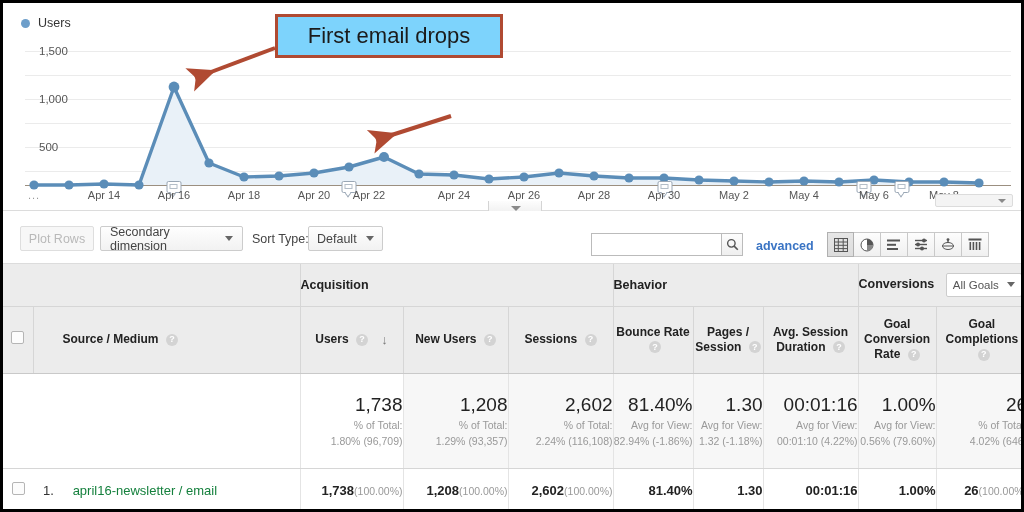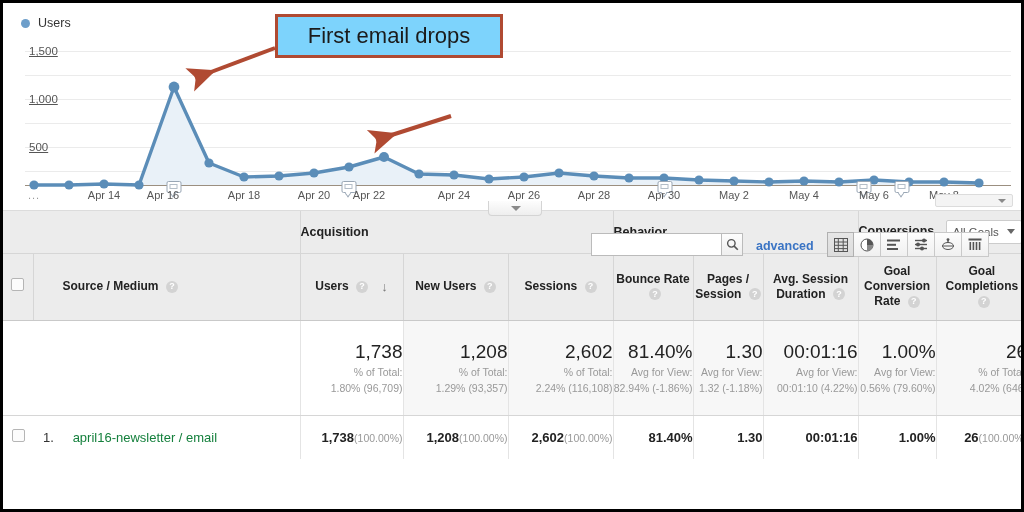--- a/index.html
+++ b/index.html
@@ -7,21 +7,21 @@
   #app{position:relative;width:1024px;height:512px;box-sizing:border-box;border:3px solid #000;overflow:hidden;background:#fff;}
 
   
   .chart-panel{position:relative;height:207px;background:#fff;border-bottom:1px solid #dcdcdc;}
   .legend{position:absolute;left:18px;top:13px;display:flex;align-items:center;gap:8px;}
   .legend-dot{width:9px;height:9px;border-radius:50%;background:#6d9eca;display:block;}
   .legend-label{font-size:12.5px;color:#333;}
 
   .plot{position:absolute;left:0;right:0;top:0;height:190px;}
   .gridline{position:absolute;left:22px;right:10px;height:1px;background:#ebebeb;}
-  .axis-label{position:absolute;left:26px;font-size:11.5px;color:#555;transform:translateY(-50%);text-decoration:underline;}
+  .axis-label{position:absolute;left:36px;font-size:11.5px;color:#555;transform:translateY(-50%);}
   .baseline{position:absolute;left:22px;right:10px;height:1px;background:#9b8f80;}
 
   .xtick{position:absolute;top:186px;font-size:11px;color:#555;transform:translateX(-50%);white-space:nowrap;}
   .xtick.dots{color:#999;letter-spacing:1px;}
 
   svg.series{position:absolute;left:0;top:0;width:1024px;height:190px;overflow:visible;}
 
   .ann-marker{position:absolute;width:13px;height:10px;background:#fff;border:1px solid #9aa7b5;border-radius:2px;transform:translate(-50%,0);}
   .ann-marker:after{content:"";position:absolute;left:3px;top:9px;width:4px;height:4px;background:#fff;border-right:1px solid #9aa7b5;border-bottom:1px solid #9aa7b5;transform:rotate(45deg) skew(8deg,8deg);}
   .ann-marker i{position:absolute;left:2px;top:2px;width:8px;height:5px;border:1px solid #b4bec8;box-sizing:border-box;font-style:normal;}
@@ -147,21 +147,21 @@
         </div>
       <div class="ann-marker" style="left:861px;top:178px">
           <i></i>
         </div>
       <div class="ann-marker" style="left:899px;top:178px">
           <i></i>
         </div>
 
       <div class="xtick dots" style="left:31px">...</div>
       <div class="xtick" style="left:101px">Apr 14</div>
-      <div class="xtick" style="left:160px">Apr 16</div>
+      <div class="xtick" style="left:171px">Apr 16</div>
       <div class="xtick" style="left:241px">Apr 18</div>
       <div class="xtick" style="left:311px">Apr 20</div>
       <div class="xtick" style="left:366px">Apr 22</div>
       <div class="xtick" style="left:451px">Apr 24</div>
       <div class="xtick" style="left:521px">Apr 26</div>
       <div class="xtick" style="left:591px">Apr 28</div>
       <div class="xtick" style="left:661px">Apr 30</div>
       <div class="xtick" style="left:731px">May 2</div>
       <div class="xtick" style="left:801px">May 4</div>
       <div class="xtick" style="left:871px">May 6</div>
@@ -179,20 +179,35 @@
     </svg>
 
     <div class="callout" style="left:272px;top:11px;width:228px;height:44px;">
       <span>First email drops</span>
     </div>
 
     <div class="chart-collapse"></div>
     <div class="chart-scrollnub"></div>
   </div>
 
+  <div class="toolbar">
+    <div class="btn plot-rows">Plot Rows</div>
+
+    <div class="btn sec-dim">
+      <span>Secondary dimension</span>
+      <span class="caret"></span>
+    </div>
+
+    <div class="sort-type-lbl">Sort Type:</div>
+
+    <div class="btn sort-type">
+      <span>Default</span>
+      <span class="caret"></span>
+    </div>
+  </div>
 
   <div class="searchbox">
     <input style="width: 100%; height: 100%; border: none; outline: none; font-size: 12px; padding: 0px 5px; box-sizing: border-box; font-family: &quot;Liberation Sans&quot;, sans-serif;" value="" placeholder="">
   </div>
   <div class="searchbtn">
     <svg width="13" height="13" viewBox="0 0 16 16">
       <circle cx="6.6" cy="6.6" r="4.6" stroke="#555" stroke-width="1.7" fill="none"></circle>
       <line x1="10" y1="10" x2="14.5" y2="14.5" stroke="#555" stroke-width="2"></line>
     </svg>
   </div>

